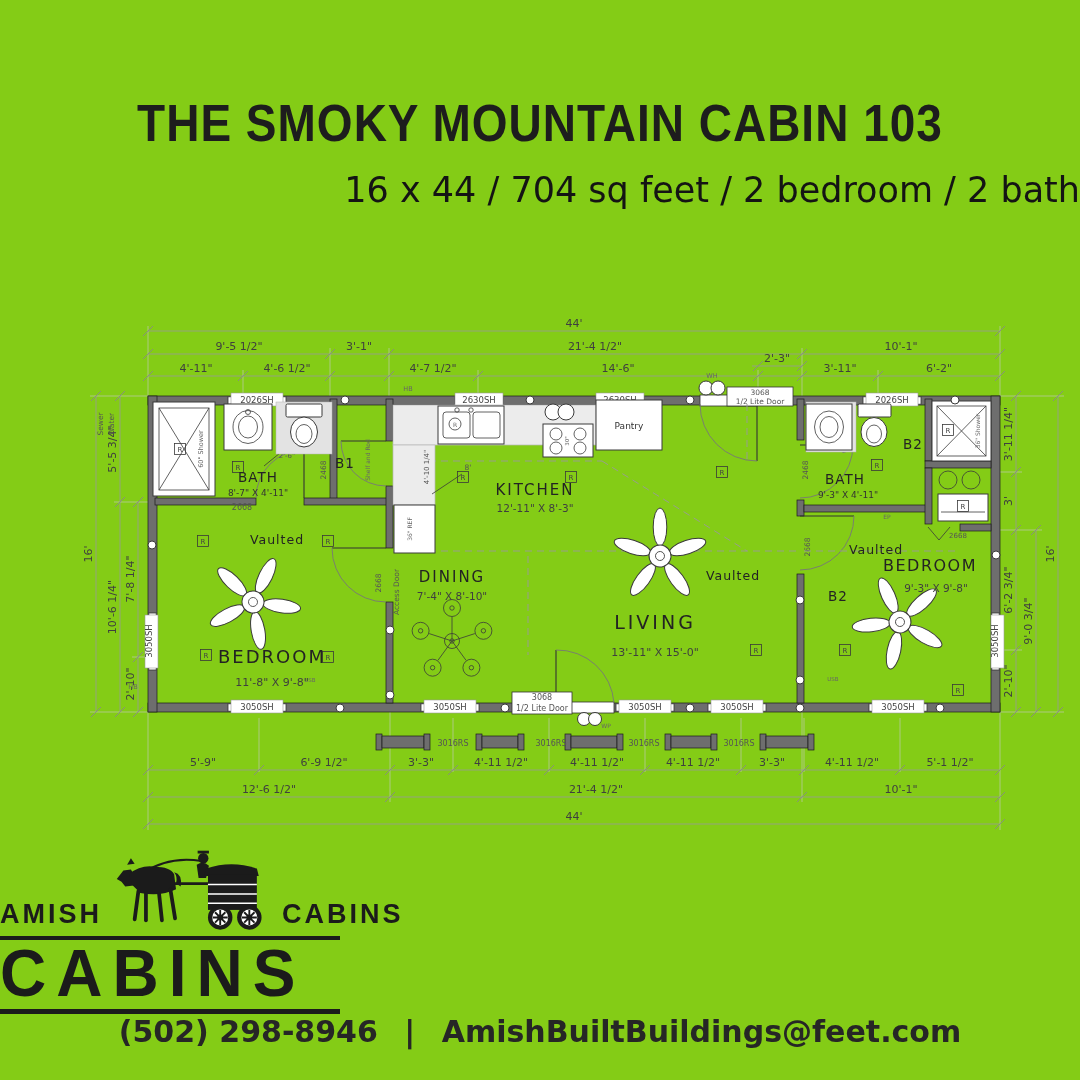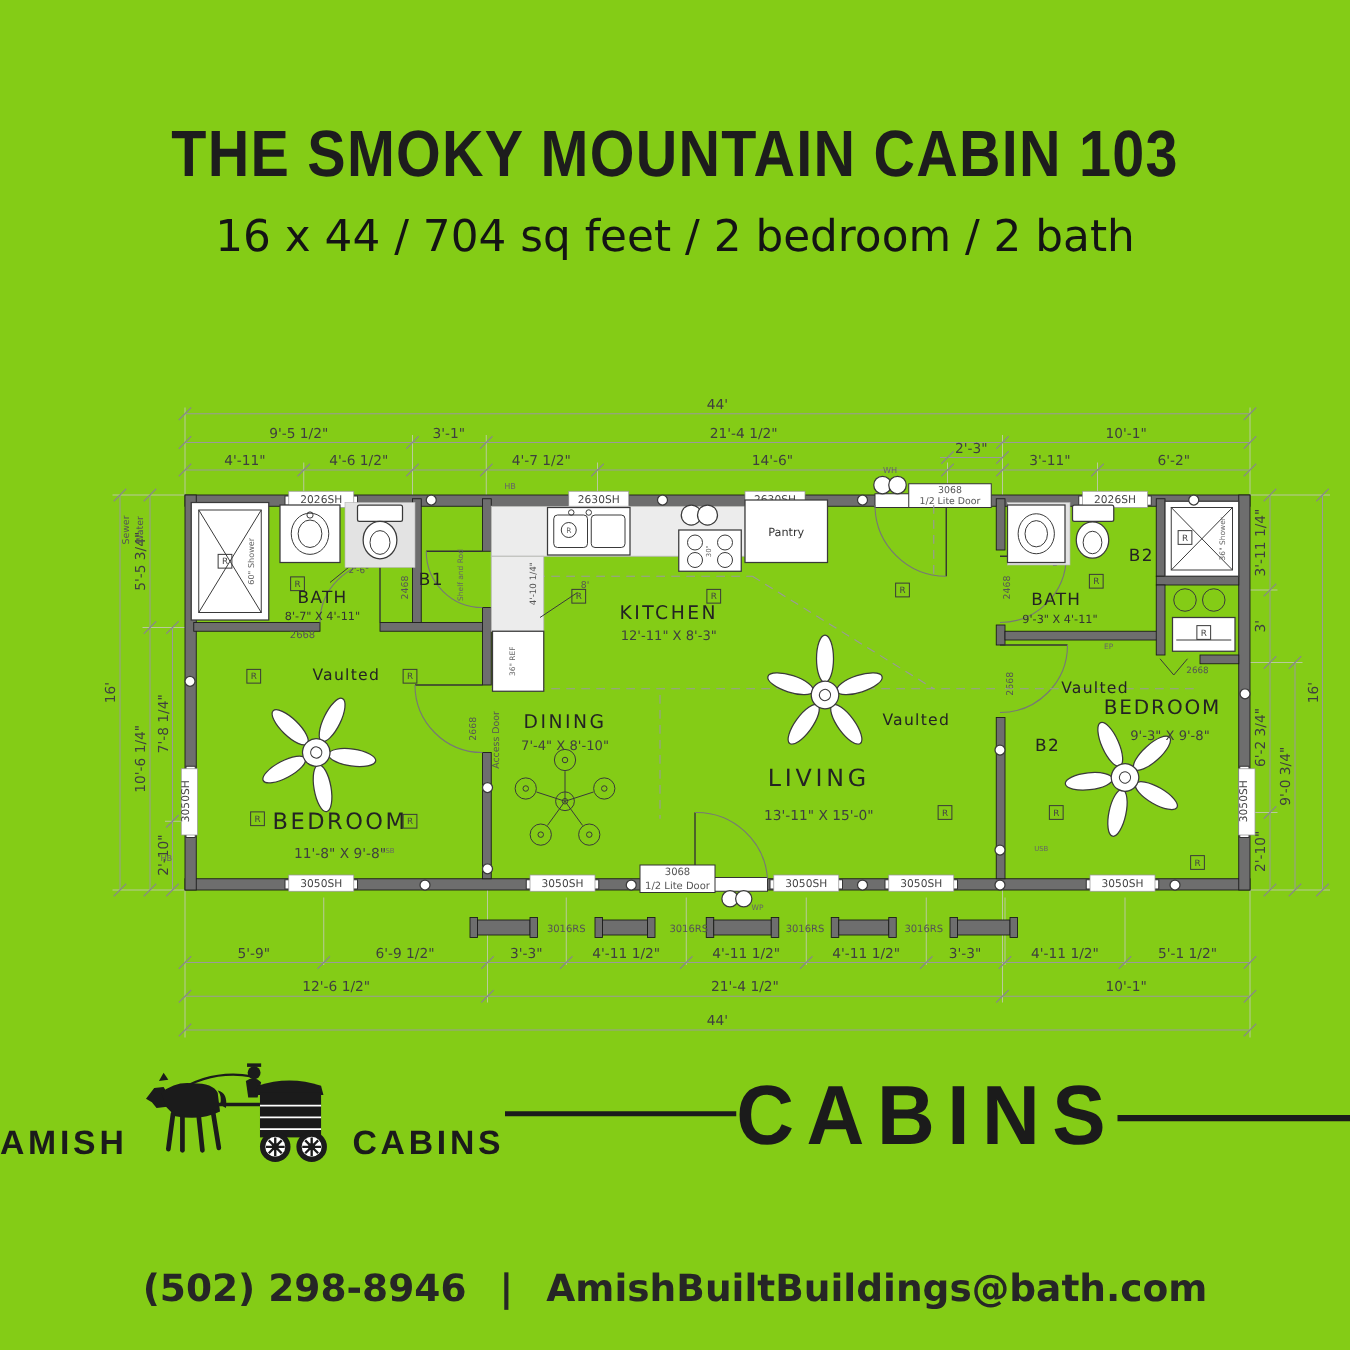--- a/index.html
+++ b/index.html
@@ -1,20 +1,20 @@
 <!DOCTYPE html>
 <html><head>
 <meta charset="utf-8">
 <style>
   html,body{margin:0;padding:0;background:#fff;}
   .page{position:relative;width:1080px;height:1080px;background:#84cc16;overflow:hidden;font-family:"DejaVu Sans",sans-serif;}
   .title{position:absolute;top:92px;left:0;width:100%;text-align:center;
     font-family:"Liberation Sans",sans-serif;font-weight:800;font-size:46px;letter-spacing:1px;
     color:#1d1d1d;transform:scaleY(1.14);transform-origin:center top;}
-  .subtitle{position:absolute;top:170px;left:0;width:100%;text-align:center;
+  .subtitle{position:absolute;top:170px;left:0;width:100%;text-align:right;
     font-family:"DejaVu Sans",sans-serif;font-weight:400;font-size:35px;color:#141414;}
   .plan{position:absolute;left:0;top:290px;width:1080px;height:550px;}
   
   .wall{fill:#6e6e6e;stroke:#1a1a1a;stroke-width:.7;}
   .win{fill:#fff;stroke:#333;stroke-width:.8;}
   .lblbox{fill:#fff;stroke:#999;stroke-width:.6;}
   .dim{stroke:#9a9a9a;stroke-width:.8;fill:none;}
   .ext{stroke:#c9c9c9;stroke-width:.6;fill:none;}
   .tick{stroke:#888;stroke-width:.9;fill:none;}
   .fix{fill:#fff;stroke:#3a3a3a;stroke-width:1;}
@@ -27,21 +27,21 @@
   .plan text{font-family:"DejaVu Sans",sans-serif;text-anchor:middle;}
   .t11{font-size:11px;fill:#3f3f3f}.t10{font-size:10.5px;fill:#3f3f3f}
   .t9{font-size:9px;fill:#333}.t85{font-size:8.5px;fill:#444}.t8{font-size:8px;fill:#555}
   .t75{font-size:7.5px;fill:#555}.t7{font-size:7px;fill:#555}.t65{font-size:6.5px;fill:#666}
   .t6{font-size:6px;fill:#666}.t55{font-size:5.5px;fill:#666}
   .rm{fill:#232323;letter-spacing:2px}
   .rm19{font-size:19px;letter-spacing:3px}.rm18{font-size:18px}.rm16{font-size:16px;letter-spacing:1.5px}
   .rm15{font-size:15px}.rm13{font-size:13.5px;letter-spacing:1px}.rm12{font-size:12.5px;letter-spacing:1px}
   .rsym{font-size:7px;fill:#444}
   
-  .logo{position:absolute;top:846px;left:0;width:100%;display:flex;flex-direction:row;align-items:center;}
+  .logo{position:absolute;top:846px;left:0;width:100%;display:flex;flex-direction:column;align-items:flex-start;}
   .logo-row{display:flex;align-items:flex-end;gap:10px;}
   .logo-word{font-family:"Liberation Sans",sans-serif;font-weight:700;font-size:27px;letter-spacing:3px;color:#1b1b1b;margin-bottom:10px;}
   .logo-rule{width:340px;height:4px;background:#1b1b1b;margin-top:-4px;}
   .logo-main{font-family:"Liberation Sans",sans-serif;font-weight:800;font-size:64px;letter-spacing:10px;color:#1b1b1b;line-height:1.05;transform:scaleY(1.05);}
   .logo-rule2{width:340px;height:5px;background:#1b1b1b;margin-top:2px;}
   .contact{position:absolute;top:1014px;left:0;width:100%;text-align:center;
     font-family:"DejaVu Sans",sans-serif;font-weight:700;font-size:30px;color:#262626;}
   .contact span{margin:12px 8px;}
 </style>
 </head>
@@ -455,16 +455,16 @@
       <span class="logo-word">CABINS</span>
     </div>
     <div class="logo-rule"></div>
     <div class="logo-main">CABINS</div>
     <div class="logo-rule2"></div>
   </div>
 
   <div class="contact">
     <span>(502) 298-8946</span>
     <span>|</span>
-    <span>AmishBuiltBuildings@bath.com</span>
+    <span>AmishBuiltBuildings@feet.com</span>
   </div>
 
 </div>
 
 </body></html>

